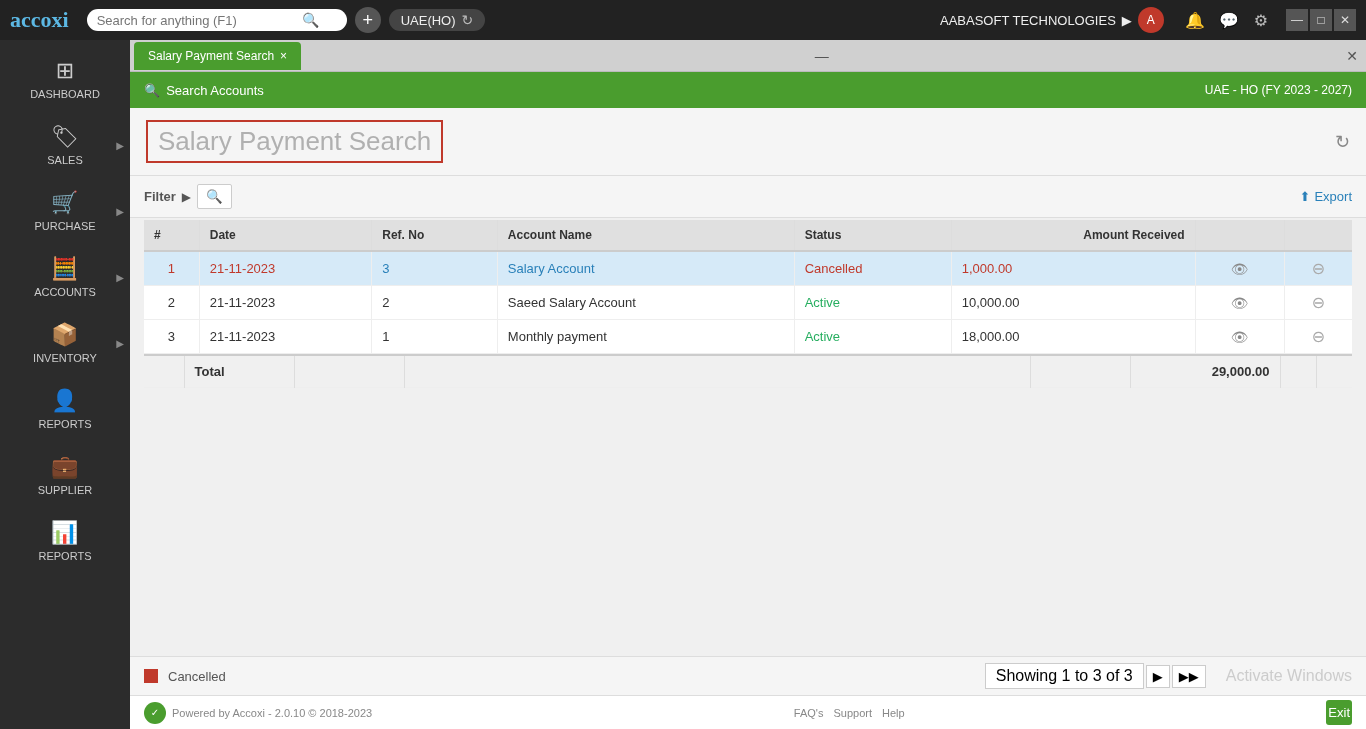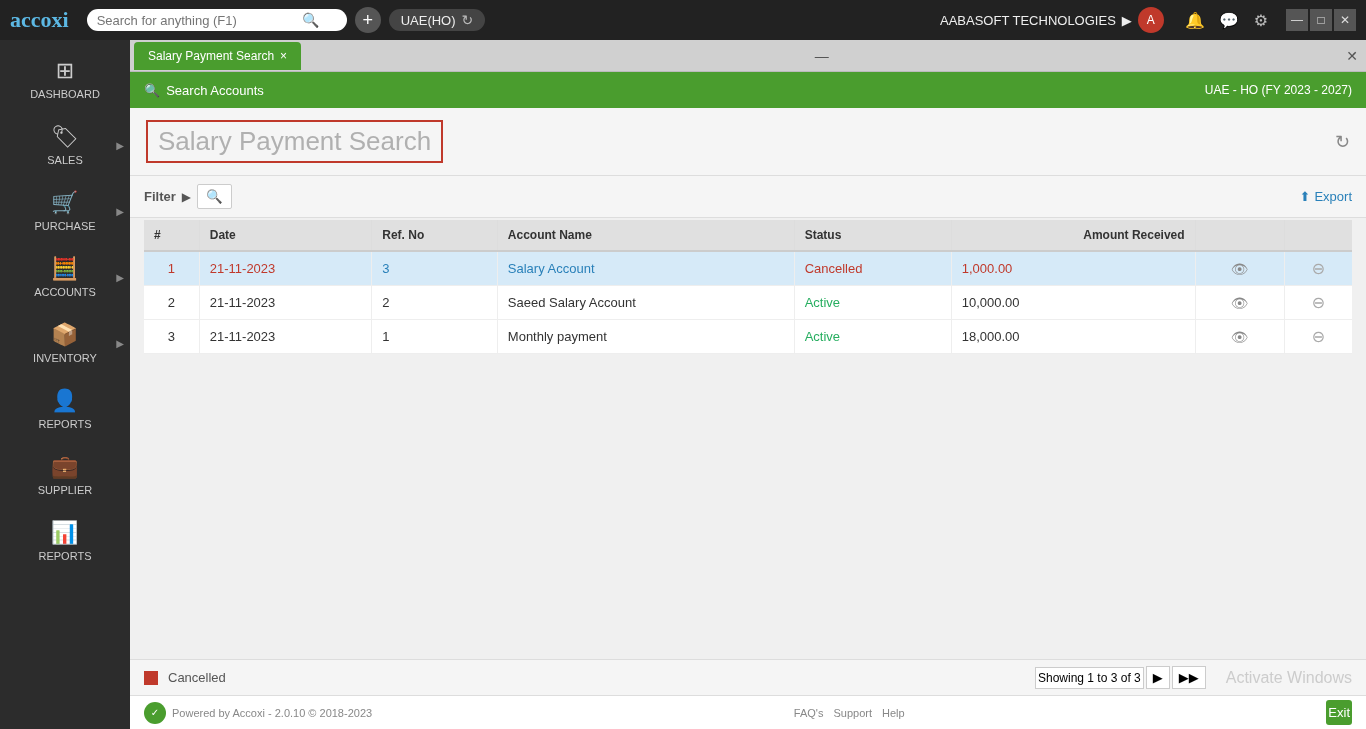--- a/index.html
+++ b/index.html
@@ -77,21 +77,21 @@
     .action-minus { color: #aaa; font-size: 16px; cursor: pointer; }
     .total-table { width: 100%; border-collapse: collapse; }
     .total-table td { padding: 8px 10px; font-size: 13px; font-weight: bold; border-right: 1px solid #ddd; }
     .total-table td:last-child { border-right: none; }
 
     
     .footer { background: #f5f5f5; border-top: 1px solid #ddd; padding: 6px 14px; display: flex; align-items: center; gap: 10px; }
     .cancelled-badge { width: 14px; height: 14px; background: #c0392b; display: inline-block; }
     .cancelled-text { font-size: 13px; color: #555; }
     .pagination { margin-left: auto; display: flex; align-items: center; gap: 2px; }
-    .pagination-info { border: 1px solid #ccc; padding: 3px 2px; font-size: 12px; background: #fff; }
+    .pagination-info { border: 1px solid #ccc; padding: 3px 10px; font-size: 16px; background: #fff; }
     .pagination-btn { border: 1px solid #ccc; background: #fff; padding: 3px 6px; cursor: pointer; font-size: 13px; }
     .watermark { color: #ccc; font-size: 16px; margin-left: 10px; }
 
     
     .bottom-bar { background: #fff; border-top: 1px solid #ddd; padding: 4px 14px; display: flex; align-items: center; gap: 10px; justify-content: space-between; }
     .powered-by { display: flex; align-items: center; gap: 6px; font-size: 11px; color: #888; }
     .powered-logo { background: #4a9d2e; border-radius: 50%; width: 22px; height: 22px; display: flex; align-items: center; justify-content: center; color: #fff; font-size: 10px; }
     .bottom-links { display: flex; gap: 10px; font-size: 11px; color: #888; }
     .bottom-links span { cursor: pointer; }
     .exit-btn { background: #4a9d2e; color: #fff; border: none; padding: 5px 2px; border-radius: 3px; font-size: 13px; cursor: pointer; }
@@ -243,20 +243,34 @@
     <td class="">1</td>
     <td class="">Monthly payment</td>
     <td class="td-active">Active</td>
     <td class="td-amount">18,000.00</td>
     <td style="text-align:center;"><span class="action-icon">👁</span></td>
     <td style="text-align:center;"><span class="action-minus">⊖</span></td>
   </tr>
           </tbody>
       </table>
 
+      <table class="total-table" style="background:#f0f0f0; border-top:2px solid #ccc; margin-top:0;">
+        <tbody>
+            <tr>
+          <td style="width:40px;"></td>
+          <td style="width:110px;">Total</td>
+          <td style="width:110px;"></td>
+          <td></td>
+          <td style="width:100px;"></td>
+          <td style="width:150px; text-align:right;">29,000.00</td>
+          <td style="width:36px;"></td>
+          <td style="width:36px;"></td>
+        </tr>
+      </tbody>
+        </table>
     </div>
 
     <div class="footer">
       <span class="cancelled-badge"></span>
       <span class="cancelled-text">Cancelled</span>
       <div class="pagination">
         <span class="pagination-info">Showing 1 to 3 of 3</span>
         <button class="pagination-btn">▶</button>
         <button class="pagination-btn">▶▶</button>
       </div>

